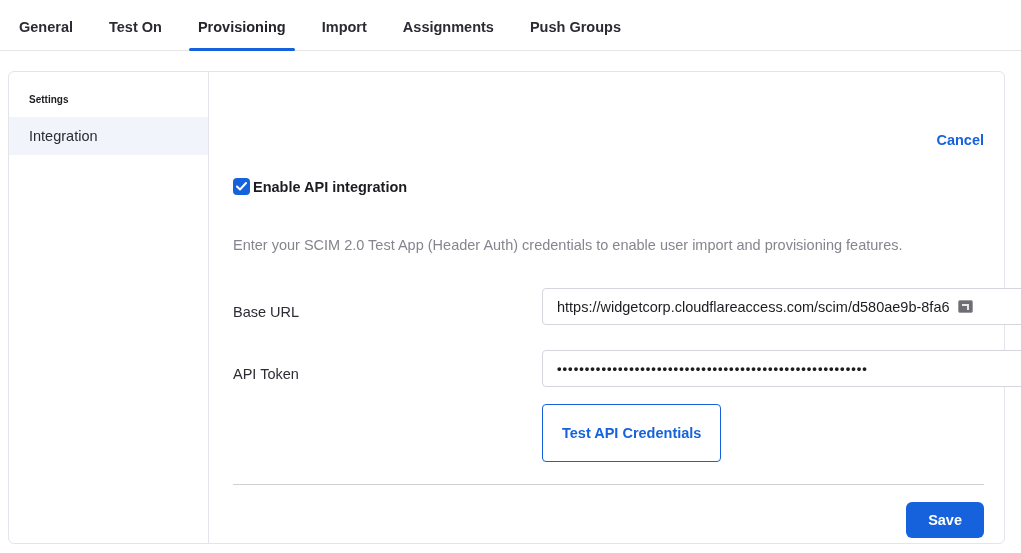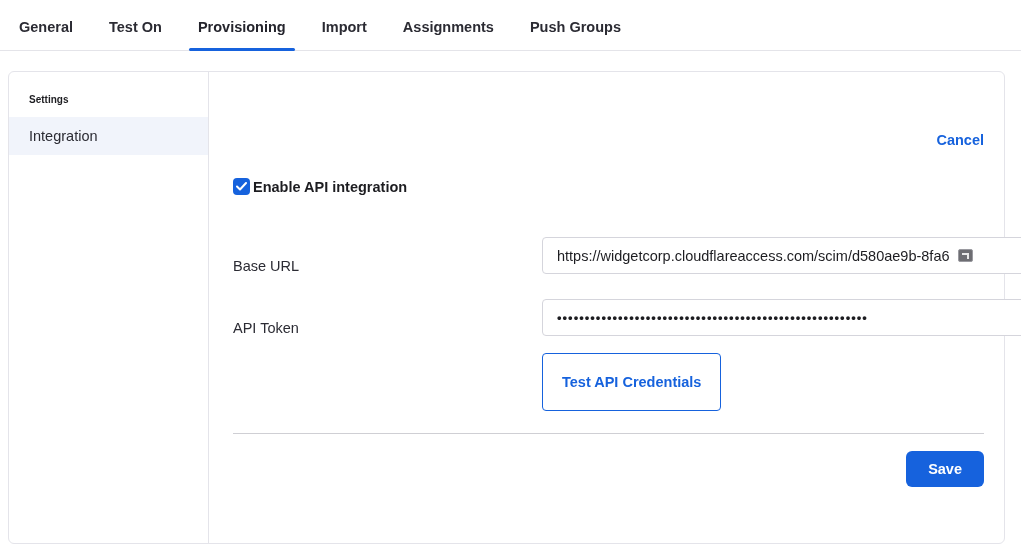--- a/index.html
+++ b/index.html
@@ -115,21 +115,21 @@
   }
 
   .description {
     font-size: 14.5px;
     color: #85858f;
     margin-bottom: 35px;
   }
 
   .field-row {
     display: flex;
-    align-items: flex-end;
+    align-items: center;
     margin-bottom: 25px;
   }
   .field-label {
     width: 309px;
     flex: 0 0 309px;
     font-size: 14.5px;
     color: #2b2b33;
     padding-top: 10px;
   }
   .field-input-wrap {
@@ -245,20 +245,21 @@
       <span class="checkbox">
         <span>
           <svg width="11" height="9" viewBox="0 0 11 9">
             <polyline points="1,4.5 4,7.5 10,1" fill="none" stroke="#ffffff" stroke-width="2" stroke-linecap="round" stroke-linejoin="round"></polyline>
           </svg>
         </span>
       </span>
       <span class="checkbox-label">Enable API integration</span>
     </div>
 
+    <p class="description">Enter your SCIM 2.0 Test App (Header Auth) credentials to enable user import and provisioning features.</p>
 
     <div class="field-row">
       <label class="field-label">Base URL</label>
       <span class="field-input-wrap">
         <input class="field-input" type="text" value="https://widgetcorp.cloudflareaccess.com/scim/d580ae9b-8fa6" style="">
         <span class="text-cursor"></span>
       </span>
     </div>
 
     <div class="field-row">

